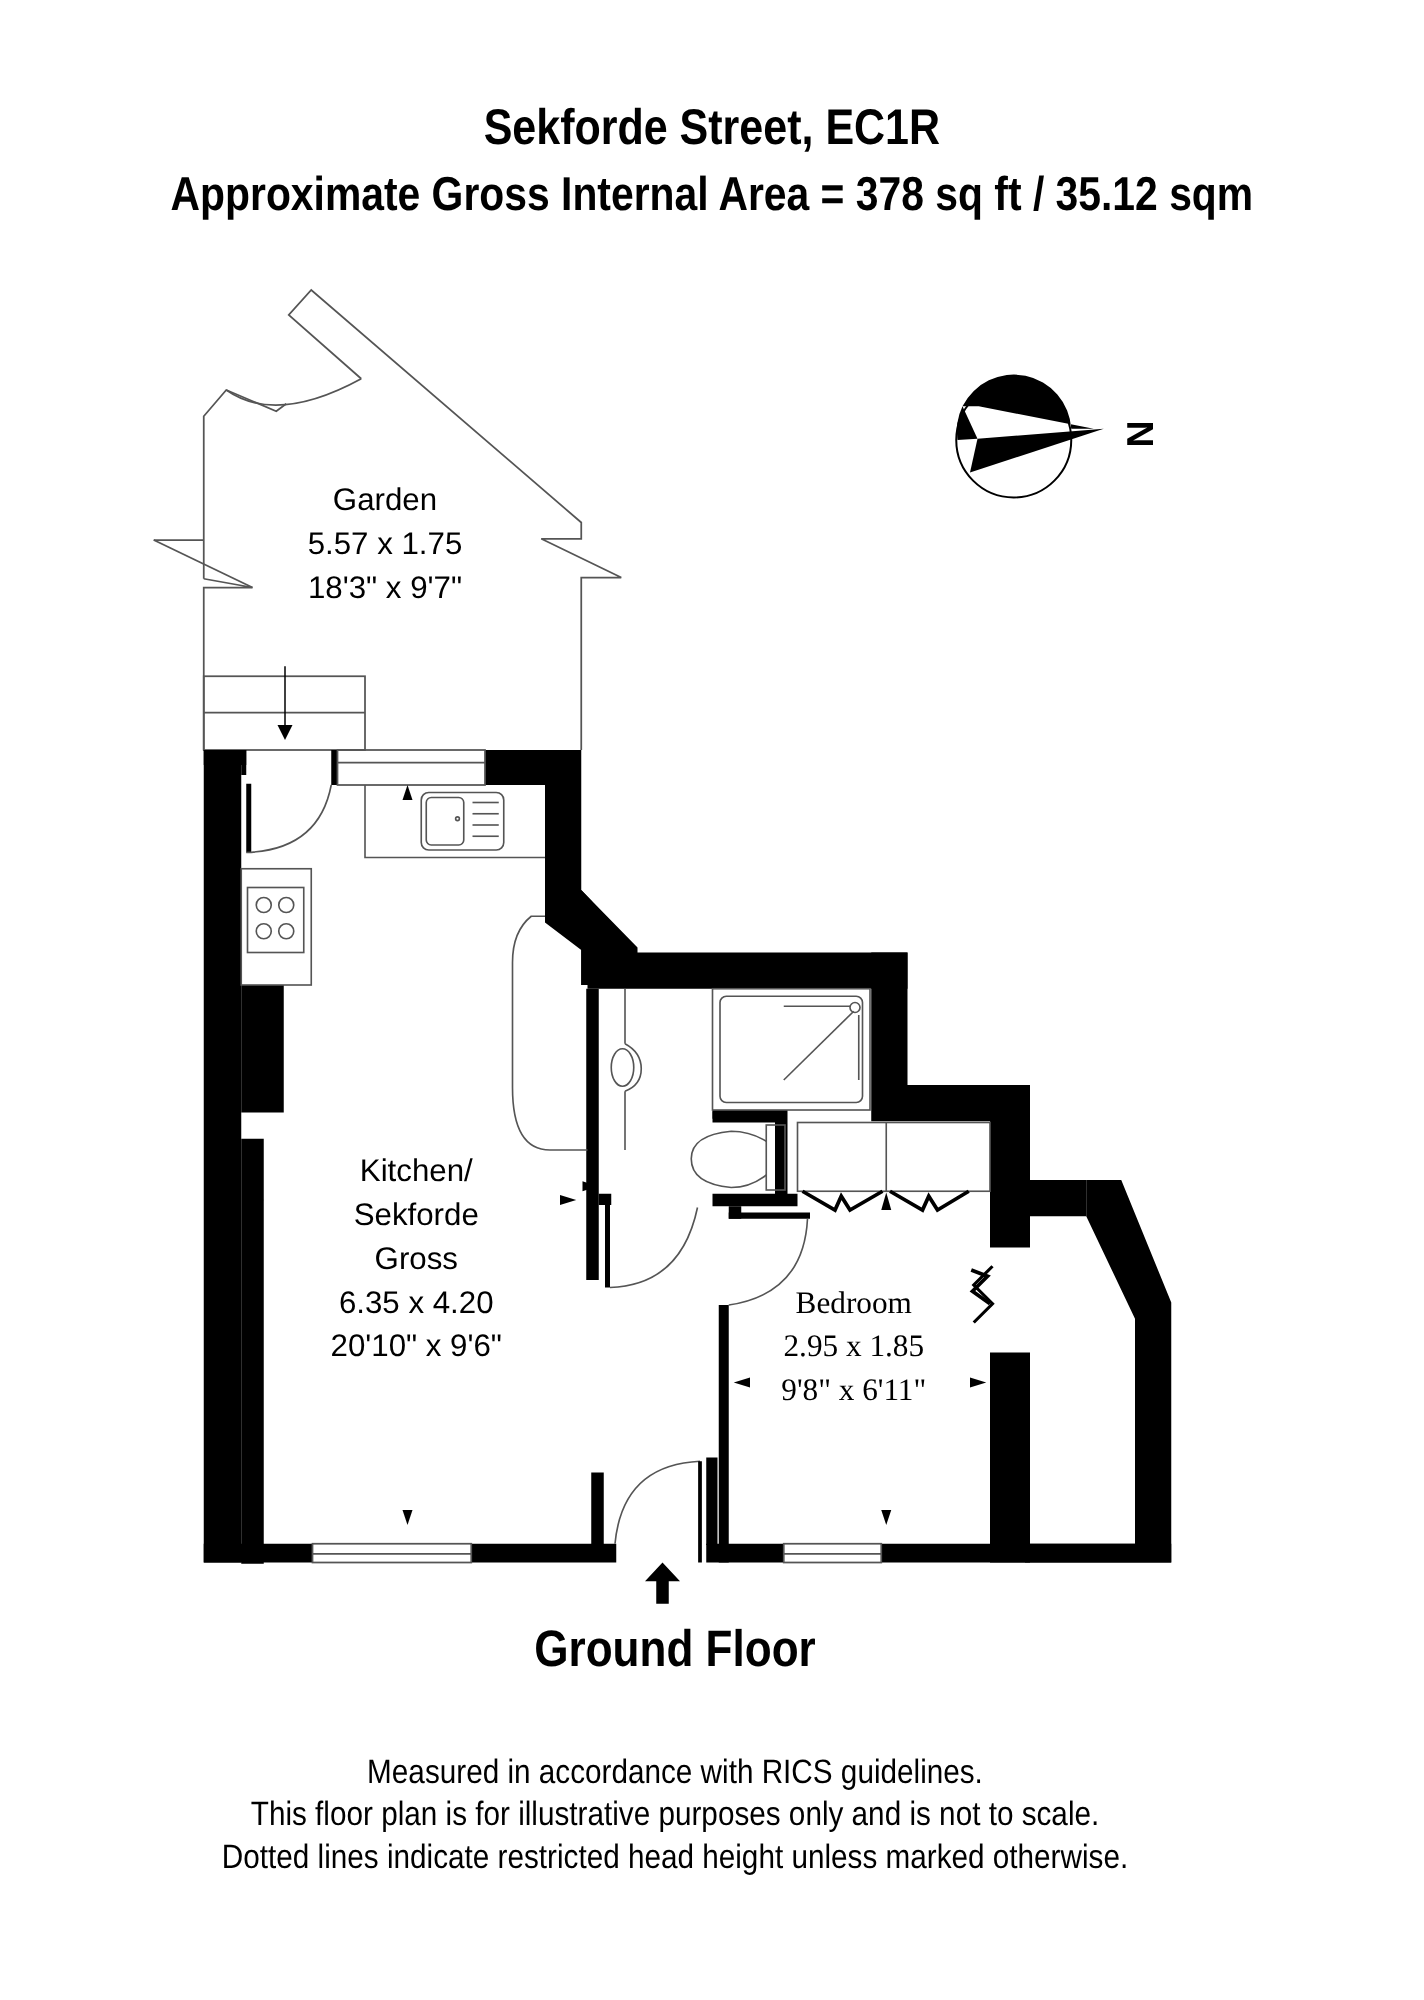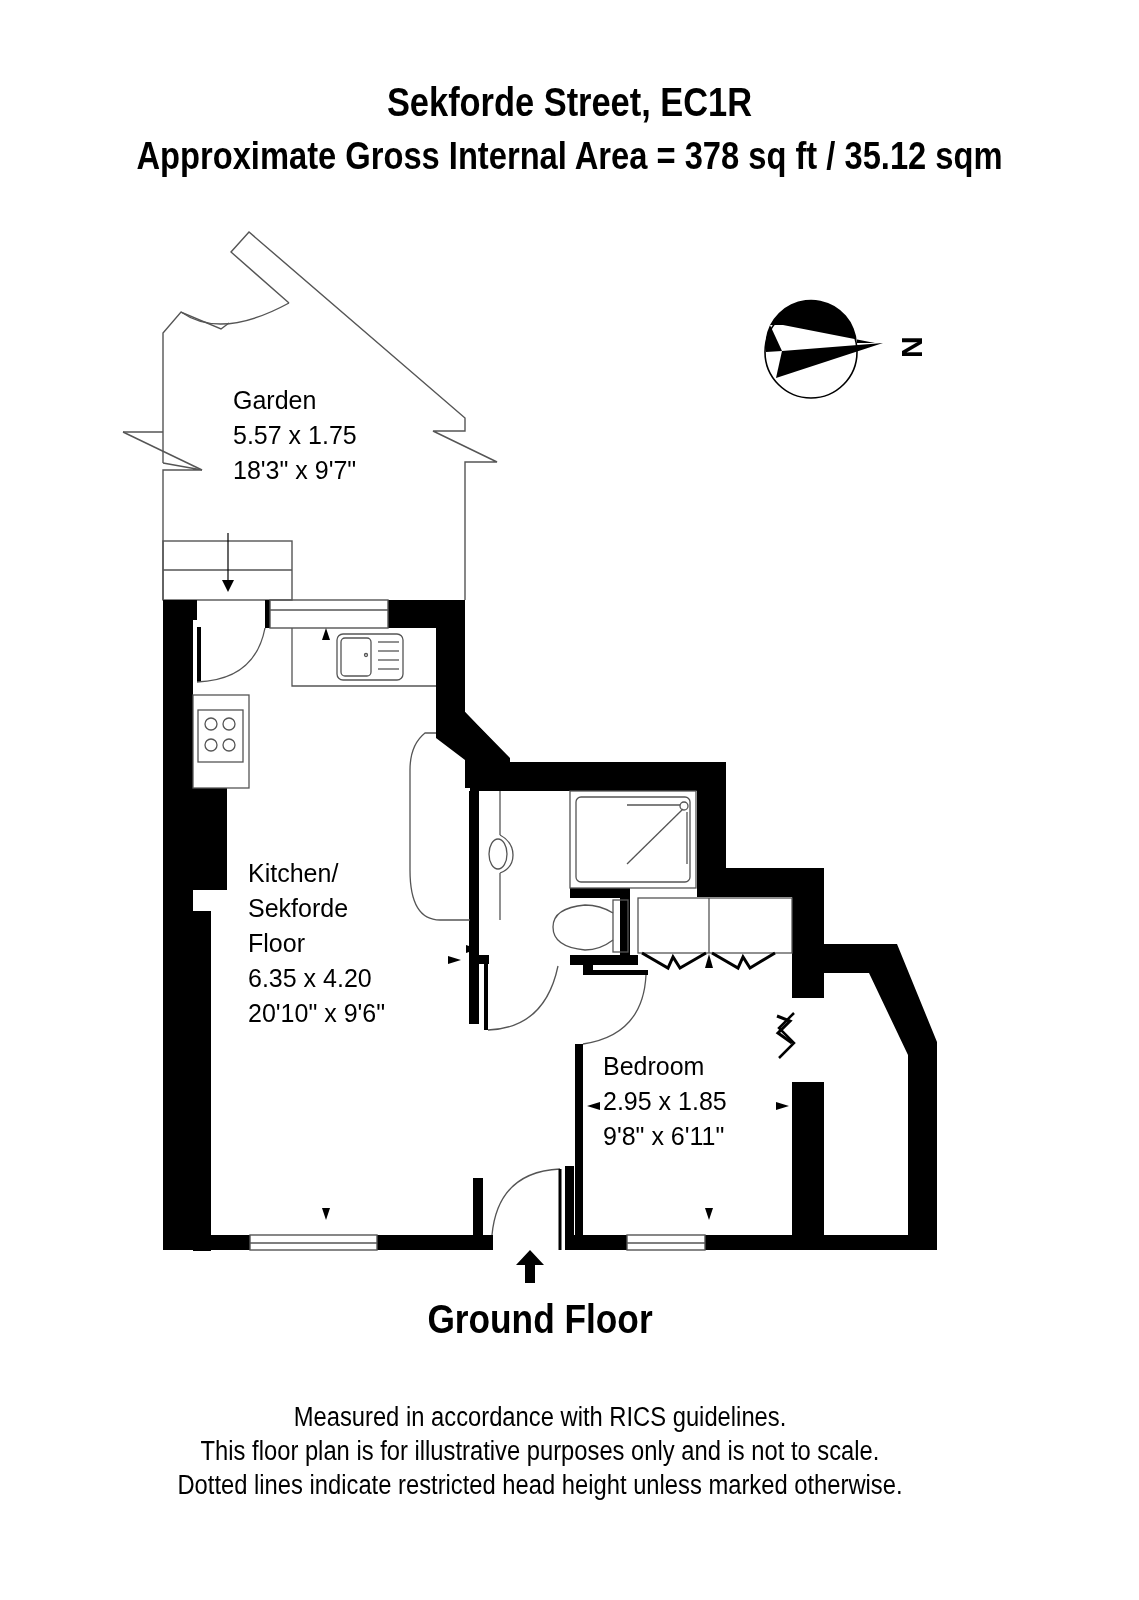--- a/index.html
+++ b/index.html
@@ -4,21 +4,21 @@
 <style>
   html, body { margin: 0; padding: 0; background: #ffffff; }
   body { width: 1139px; height: 1600px; position: relative; overflow: hidden; font-family: "Liberation Sans", sans-serif; color: #000; }
   .title { position: absolute; left: 0; width: 1139px; text-align: center; font-weight: bold; transform: scaleX(0.86); transform-origin: center; }
   .t1 { top: 80px; font-size: 40px; }
   .t2 { top: 135px; font-size: 38px; }
   .floor-label { position: absolute; top: 1296px; left: 0; width: 1080px; text-align: center; font-size: 41px; font-weight: bold; transform: scaleX(0.86); transform-origin: center; }
   .disclaimer { position: absolute; top: 1400px; left: 0; width: 1080px; text-align: center; font-size: 27px; line-height: 34px; transform: scaleX(0.88); transform-origin: center; }
   .disclaimer div { white-space: nowrap; }
   svg.plan { position: absolute; left: 0; top: 0; }
-  .room-label { position: absolute; font-size: 25px; line-height: 35px; white-space: nowrap; }
+  .room-label { position: absolute; text-align: center; font-size: 25px; line-height: 35px; white-space: nowrap; }
 </style>
 </head>
 <body>
 
 <div class="title t1">Sekforde Street, EC1R</div>
 <div class="title t2">Approximate Gross Internal Area = 378 sq ft / 35.12 sqm</div>
 
 <svg class="plan" width="1139" height="1600" viewBox="0 0 1139 1600" xmlns="http://www.w3.org/2000/svg">
 
   <g fill="none" stroke="#555" stroke-width="1.4">
@@ -169,29 +169,29 @@
   </g>
   <text x="898" y="358" font-family="Liberation Sans, sans-serif" font-size="30" font-weight="bold" transform="rotate(-90 910 346)">N</text>
 </svg>
 
 <div class="room-label" style="left:233px; top:383px; width:150px;">
   <div>Garden</div>
   <div>5.57 x 1.75</div>
   <div>18'3" x 9'7"</div>
 </div>
 
-<div class="room-label" style="left:248px; top:856px; width:170px;">
+<div class="room-label" style="left:248px; top:920px; width:170px;">
   <div>Kitchen/</div>
   <div>Sekforde</div>
-  <div>Floor</div>
+  <div>Gross</div>
   <div>6.35 x 4.20</div>
   <div>20'10" x 9'6"</div>
 </div>
 
-<div class="room-label" style="left:603px; top:1049px; width:160px;">
+<div class="room-label" style="left:603px; top:1025px; width:160px;font-family:Liberation Serif, serif;">
   <div>Bedroom</div>
   <div>2.95 x 1.85</div>
   <div>9'8" x 6'11"</div>
 </div>
 
 <div class="floor-label">Ground Floor</div>
 
 <div class="disclaimer">
   <div>Measured in accordance with RICS guidelines.</div>
   <div>This floor plan is for illustrative purposes only and is not to scale.</div>

